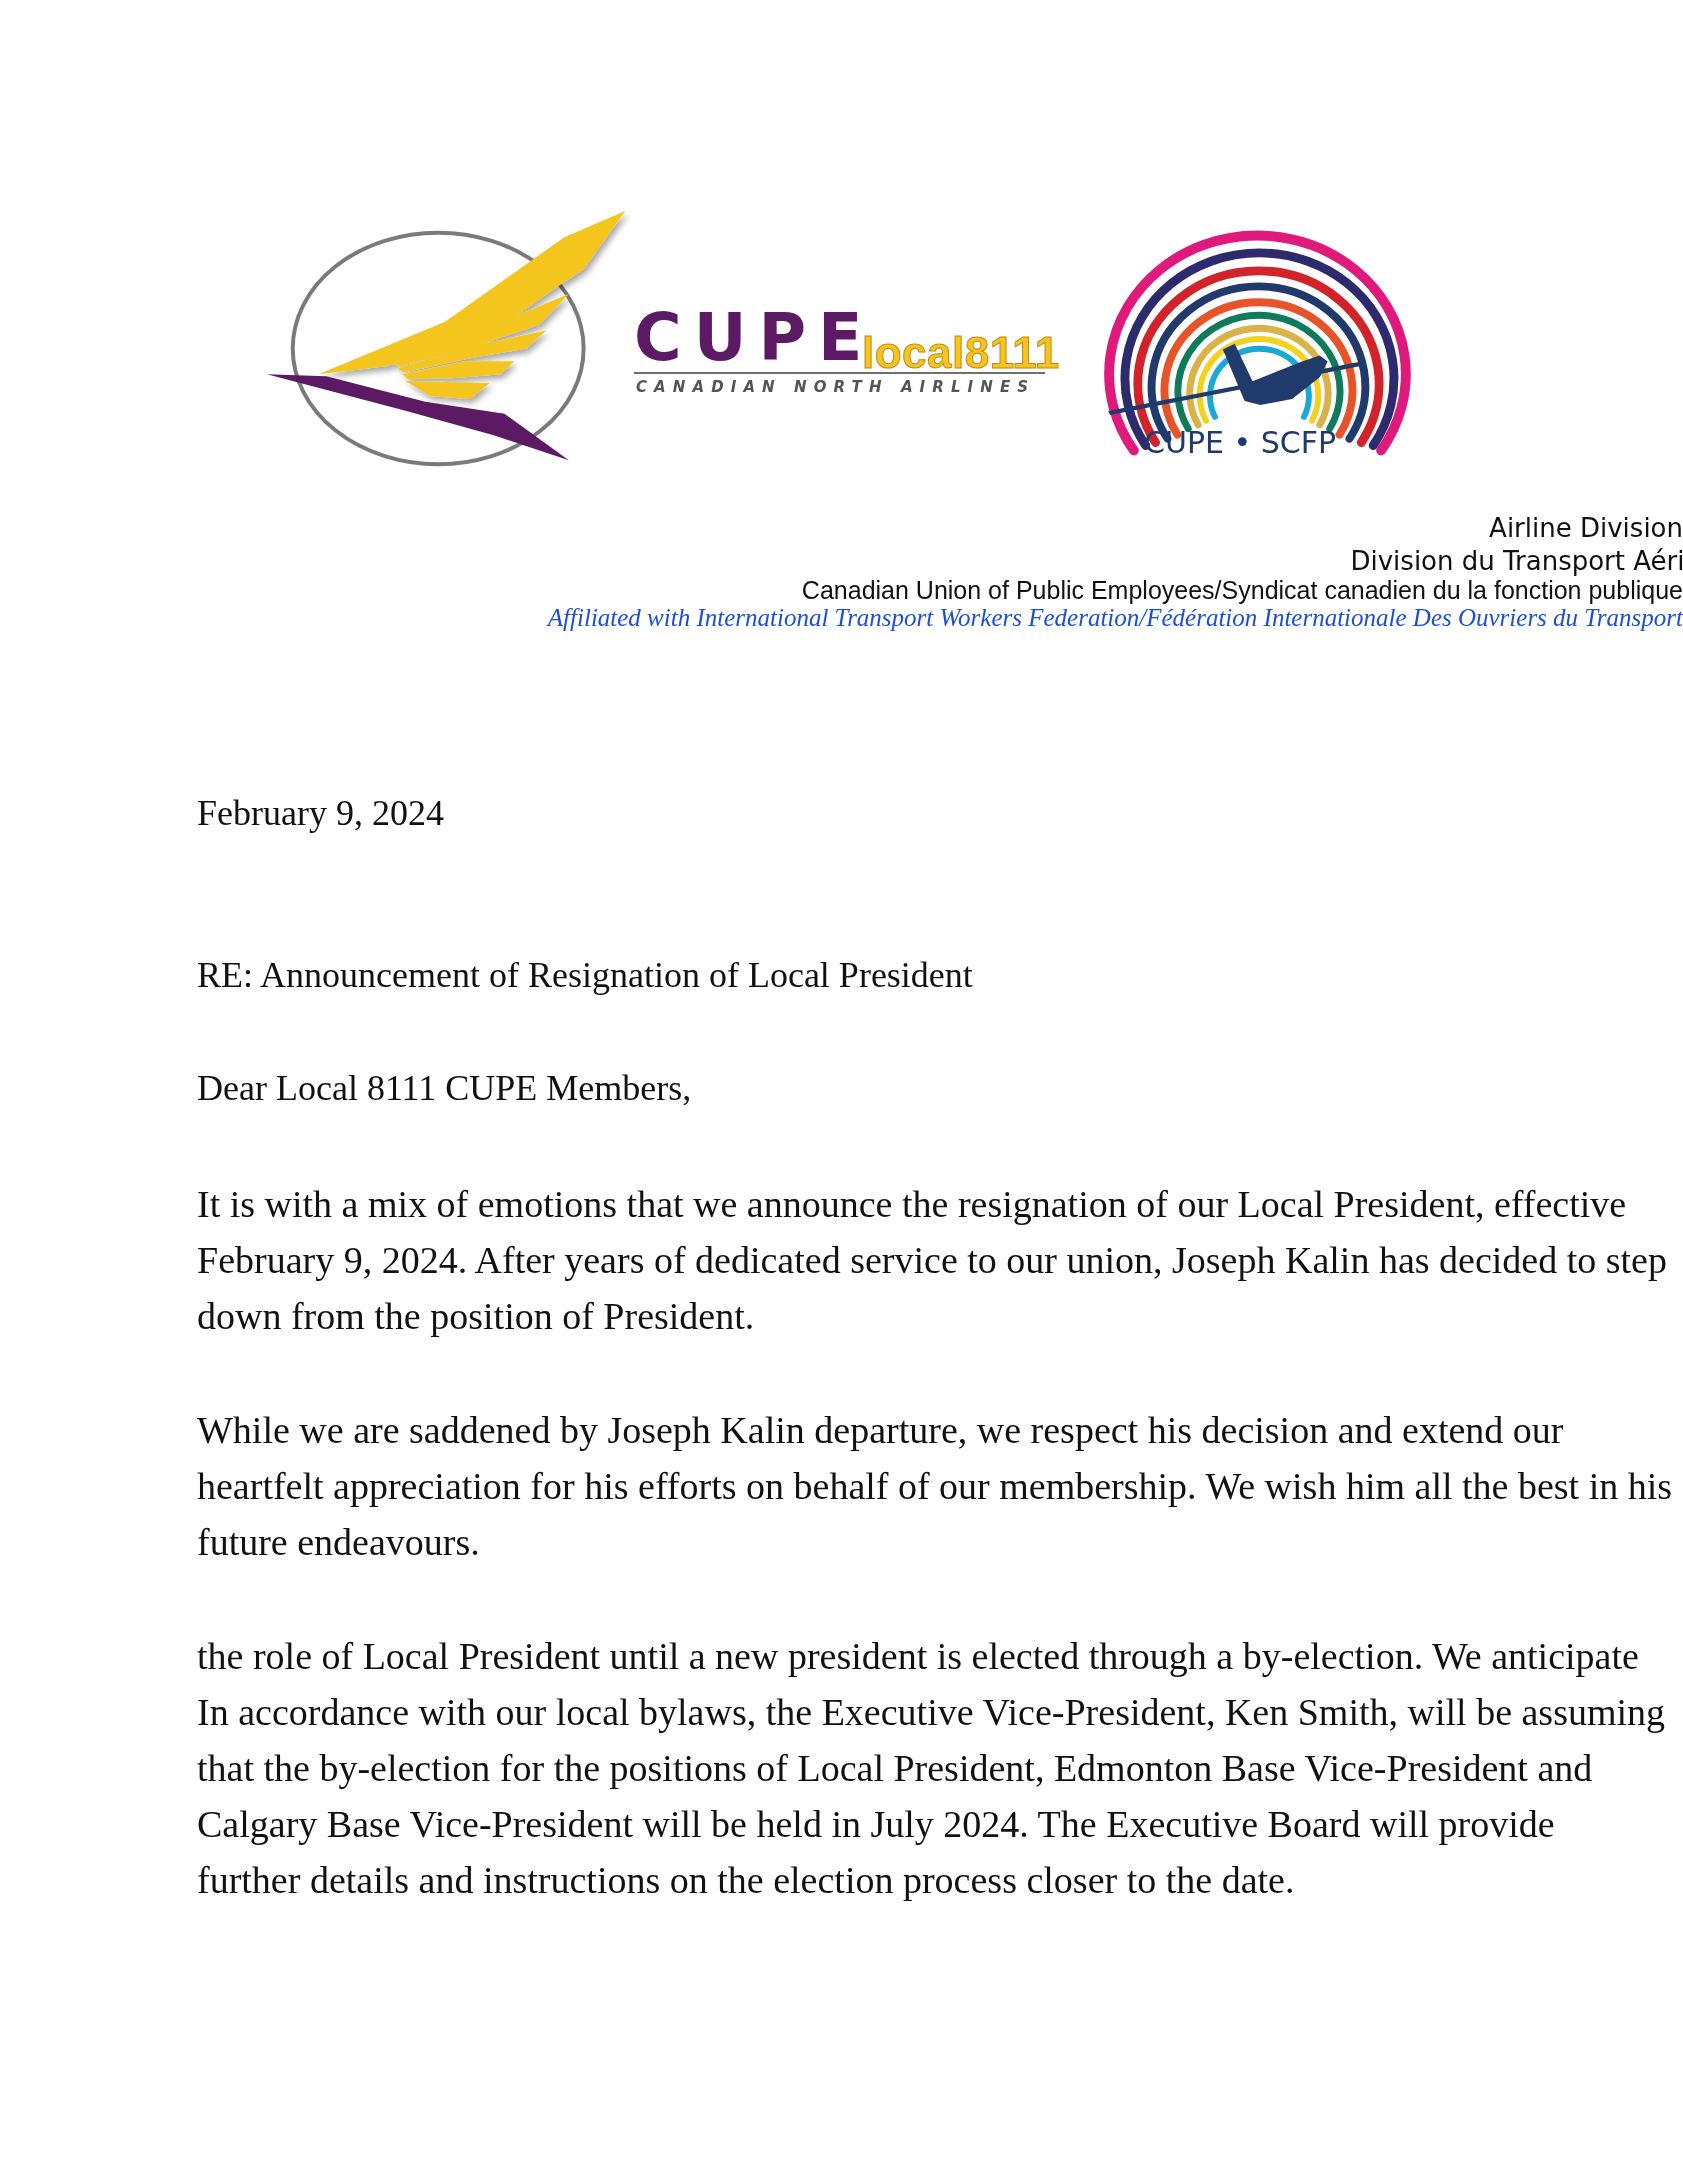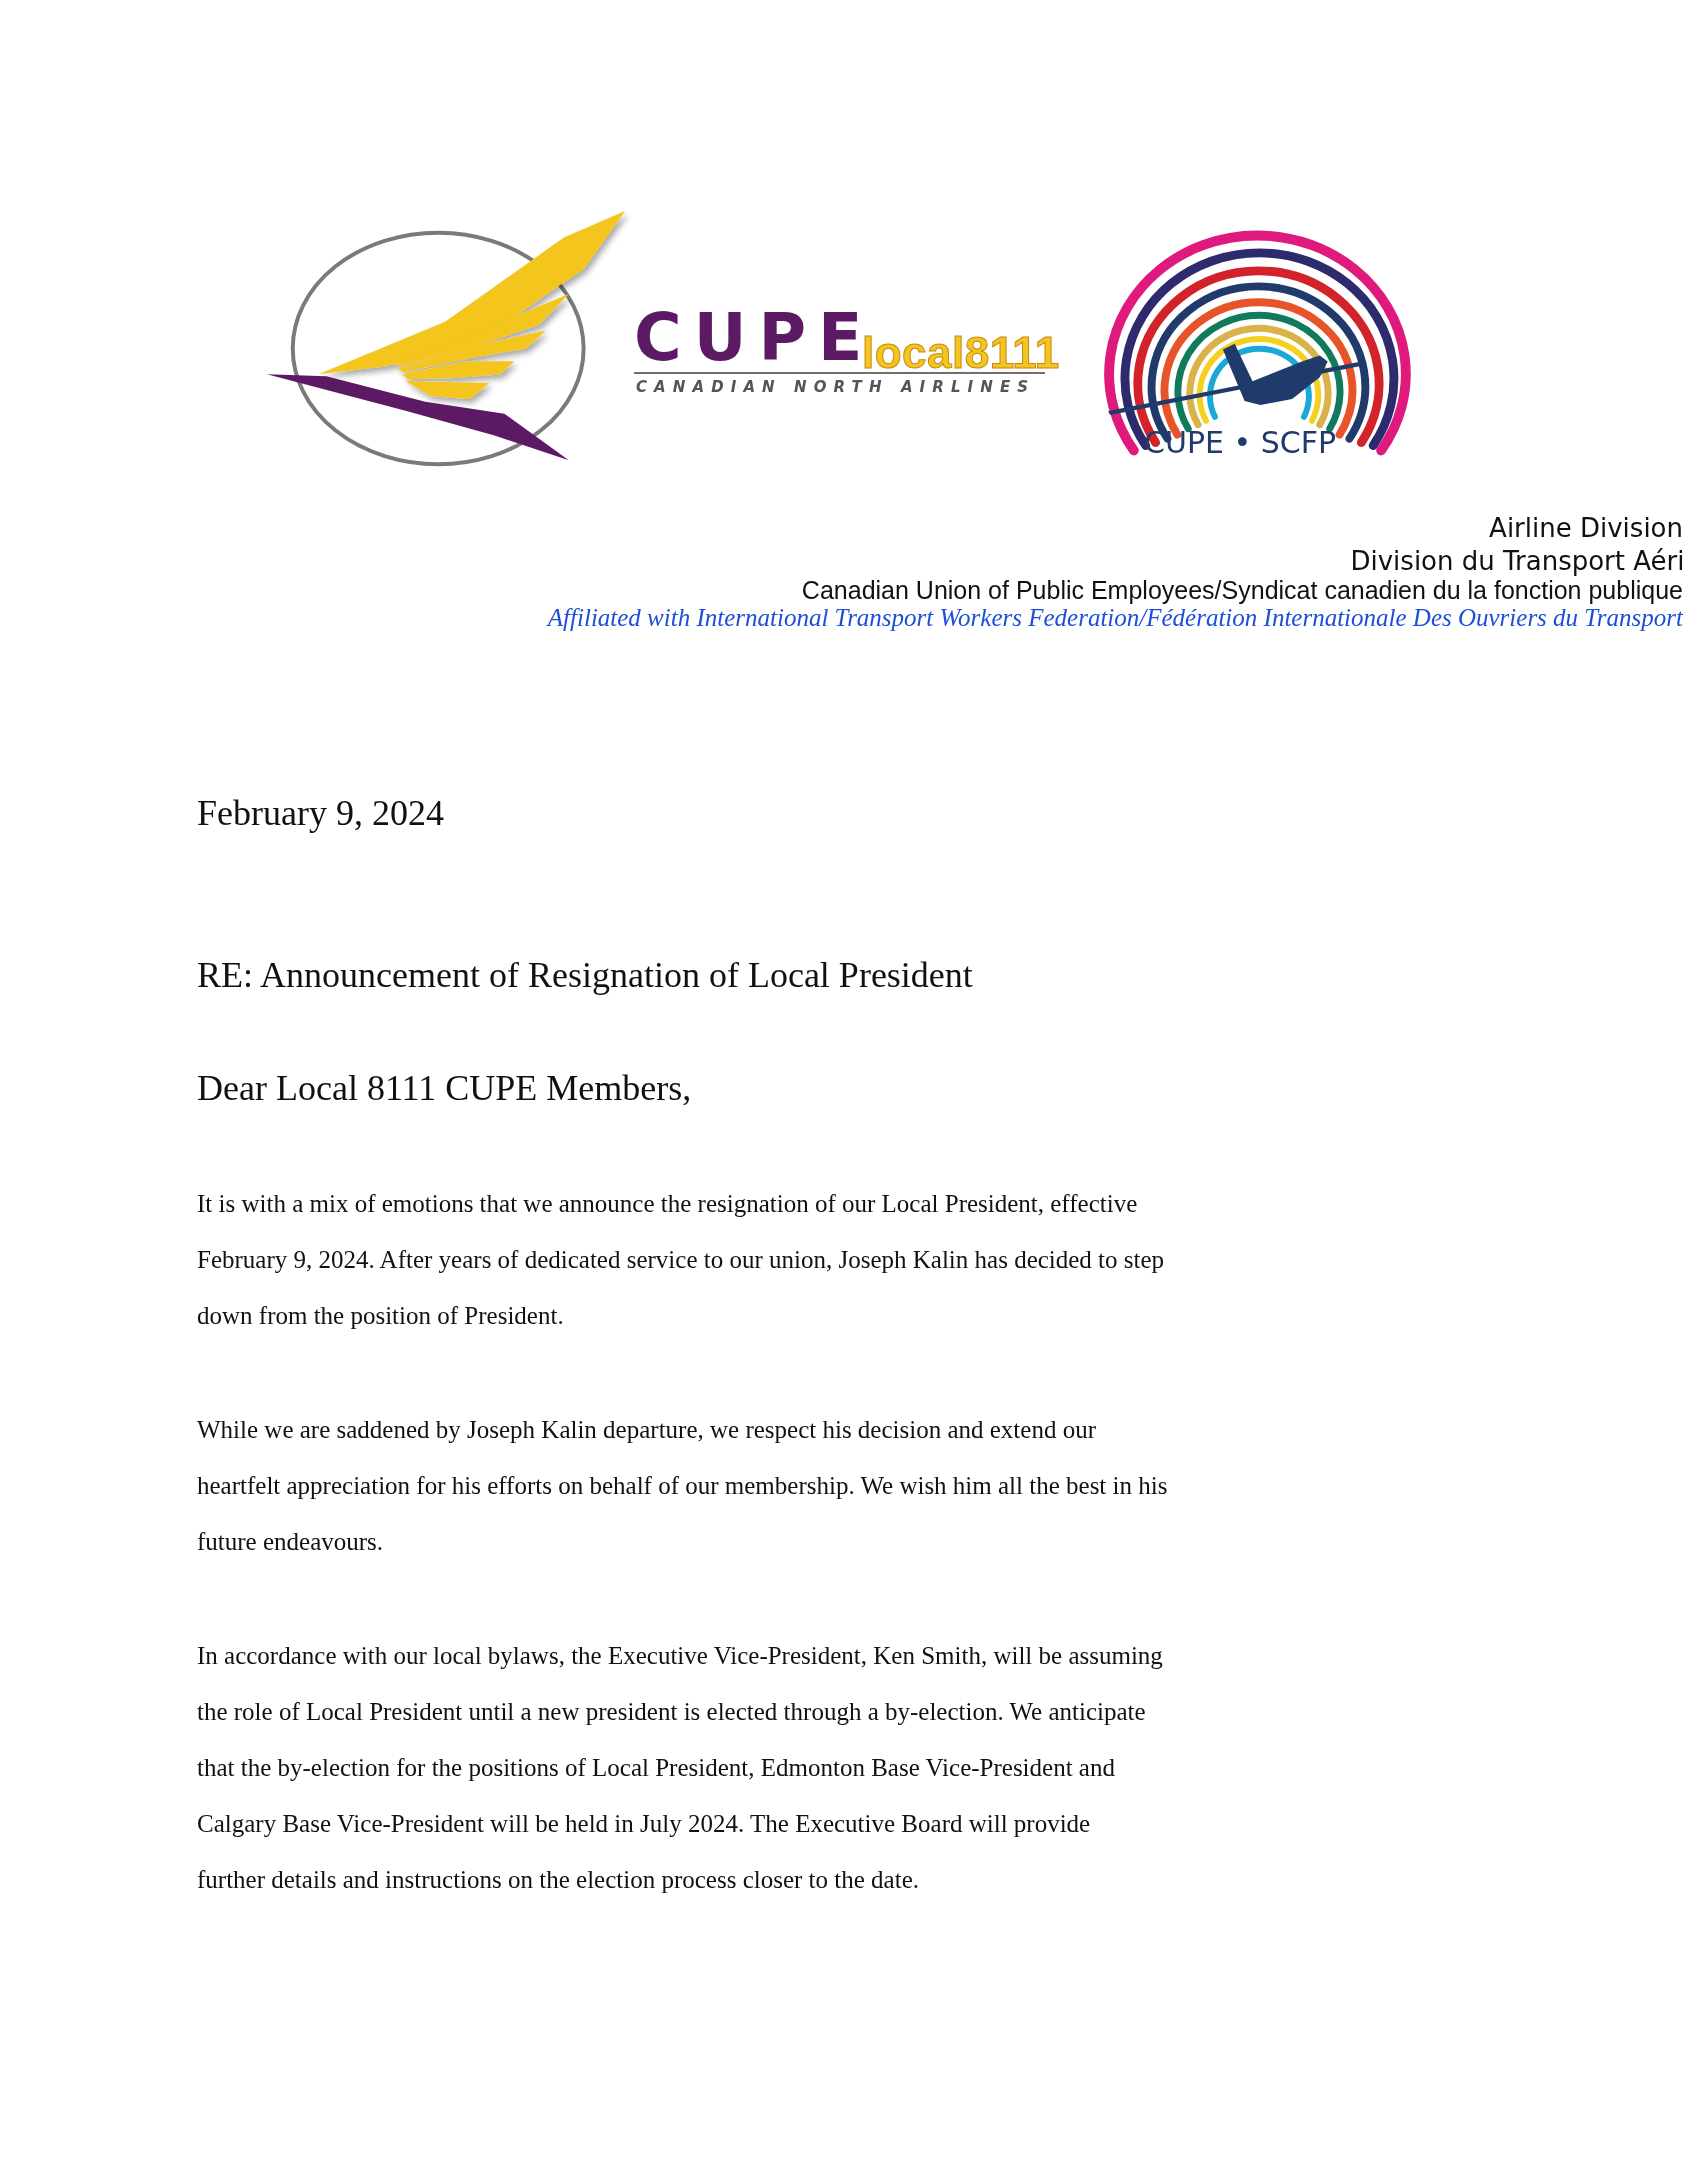--- a/index.html
+++ b/index.html
@@ -11,21 +11,21 @@
     .local-word { position: absolute; left: 238px; top: 34px; font-family: "Liberation Sans", sans-serif; font-weight: bold; font-size: 44px; color: #f4c51e; line-height: 44px; -webkit-text-stroke: 1px #c48a12; white-space: nowrap; letter-spacing: 0.5px; }
     .mid-rule { position: absolute; left: 10px; top: 75px; width: 411px; height: 2px; background: #6f6f6f; }
     .airline-word { position: absolute; left: 12px; top: 81px; font-family: "DejaVu Sans", sans-serif; font-style: italic; font-weight: bold; font-size: 15px; letter-spacing: 7.1px; color: #555; line-height: 18px; white-space: nowrap; }
     .logo-right { left: 1094px; top: 223px; width: 322px; height: 272px; }
     .scfp-text { position: absolute; left: 50px; top: 203px; font-family: "DejaVu Sans", sans-serif; font-size: 30px; color: #1f3a6b; white-space: nowrap; line-height: 34px; }
     .hdr { position: absolute; left: 0; width: 1683px; text-align: right; white-space: nowrap; }
     .hdr-sans { font-family: "DejaVu Sans", sans-serif; font-size: 26px; line-height: 30px; color: #111; }
     .hdr-serif { font-family: Liberation Sans, sans-serif; font-size: 25px; line-height: 28px; color: #111; }
     .hdr-italic { font-family: "Liberation Serif", serif; font-style: italic; font-size: 25px; line-height: 28px; color: #1d4ed8; }
     .body-text { position: absolute; left: 197px; font-family: "Liberation Serif", serif; font-size: 36px; color: #111; white-space: nowrap; }
-    .para { position: absolute; left: 197px; width: 1317px; font-family: "Liberation Serif", serif; font-size: 25px; line-height: 56px; color: #111; }
+    .para { position: absolute; left: 197px; width: 1317px; font-family: "Liberation Serif", serif; font-size: 38px; line-height: 56px; color: #111; }
     .para .line { display: block; white-space: nowrap; height: 56px; }
   </style>
 </head>
 <body>
 
 <div class="abs logo-left">
   <svg width="376" height="287" viewBox="0 0 380 290">
     <defs>
       <filter id="sh" x="-10%" y="-10%" width="130%" height="130%">
         <feGaussianBlur in="SourceAlpha" stdDeviation="3"></feGaussianBlur>
@@ -101,19 +101,19 @@
   <span class="line">down from the position of President.</span>
 </div>
 
 <div class="para" style="top:1402px;">
   <span class="line">While we are saddened by Joseph Kalin departure, we respect his decision and extend our</span>
   <span class="line">heartfelt appreciation for his efforts on behalf of our membership. We wish him all the best in his</span>
   <span class="line">future endeavours.</span>
 </div>
 
 <div class="para" style="top:1628px;">
+  <span class="line">the role of Local President until a new president is elected through a by-election. We anticipate</span>
   <span class="line">In accordance with our local bylaws, the Executive Vice-President, Ken Smith, will be assuming</span>
-  <span class="line">the role of Local President until a new president is elected through a by-election. We anticipate</span>
   <span class="line">that the by-election for the positions of Local President, Edmonton Base Vice-President and</span>
   <span class="line">Calgary Base Vice-President will be held in July 2024. The Executive Board will provide</span>
   <span class="line">further details and instructions on the election process closer to the date.</span>
 </div>
 
 
 </body></html>

